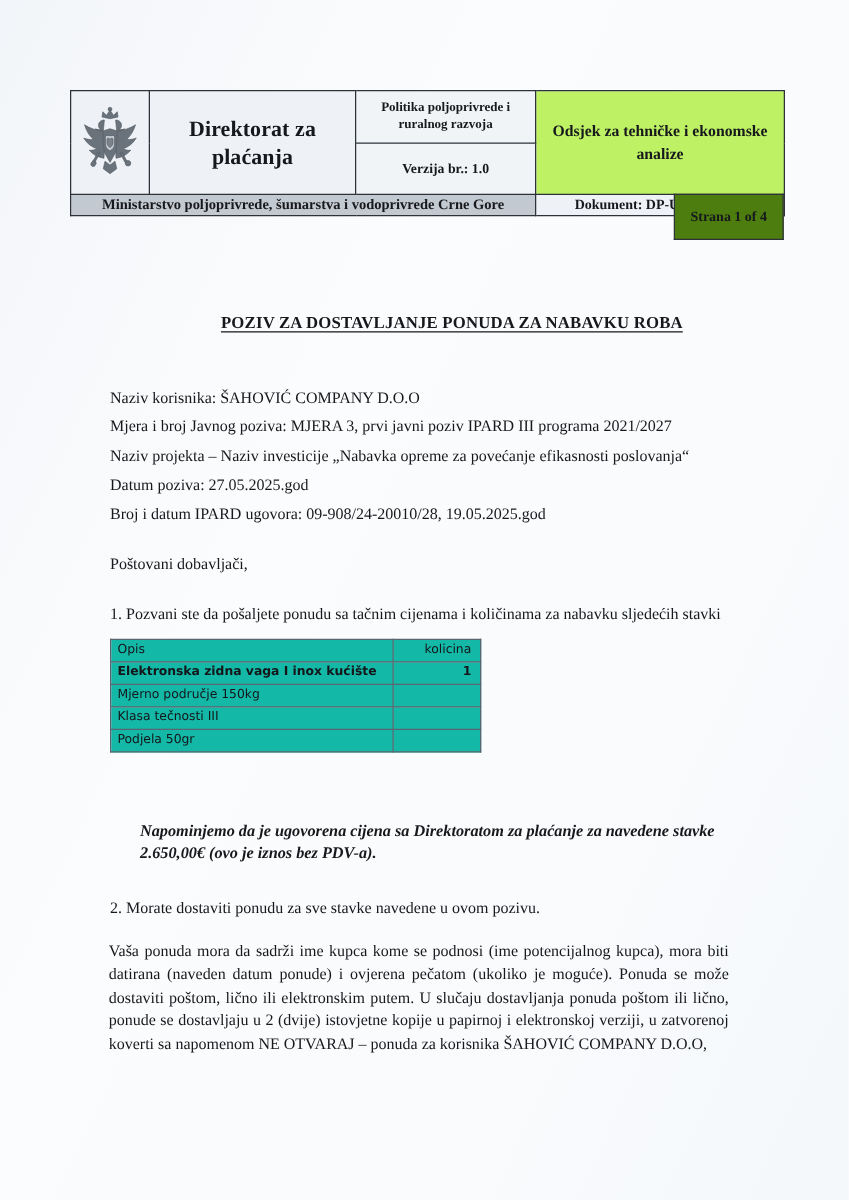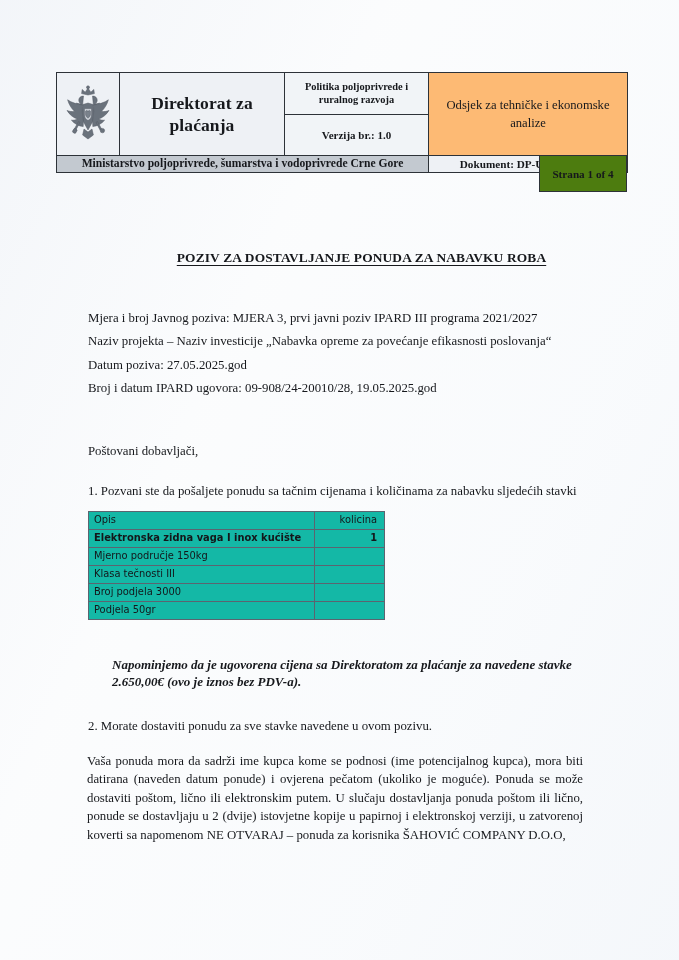--- a/index.html
+++ b/index.html
@@ -77,22 +77,22 @@
   }
   .cell-version {
     background: #f1f4f7;
     font-weight: bold;
     font-size: 11px;
     padding: 8px 4px 9px 4px;
     height: 26px;
   }
   .cell-dept {
     width: 198px;
-    background: #fdba74;
-    font-weight: normal;
+    background: #bef264;
+    font-weight: bold;
     font-size: 12.6px;
     line-height: 1.45;
     padding: 4px 8px;
   }
   .cell-ministry {
     background: #c3c9d0;
     font-weight: bold;
     font-size: 11.6px;
     line-height: 1.35;
     padding: 7px 10px 8px 10px;
@@ -278,20 +278,21 @@
     <tbody>
         <tr>
       <td class="cell-pageno" style="height:35px;">Strana 1 of 4</td>
     </tr>
   </tbody>
     </table>
 
   <div class="doc-title">POZIV ZA DOSTAVLJANJE PONUDA ZA NABAVKU ROBA</div>
 
   <div class="body-block">
+    <p class="info-line">Naziv korisnika: ŠAHOVIĆ COMPANY D.O.O</p>
     <p class="info-line">Mjera i broj Javnog poziva: MJERA 3, prvi javni poziv IPARD III programa 2021/2027</p>
     <p class="info-line">Naziv projekta – Naziv investicije „Nabavka opreme za povećanje efikasnosti poslovanja“</p>
     <p class="info-line">Datum poziva: 27.05.2025.god</p>
     <p class="info-line">Broj i datum IPARD ugovora: 09-908/24-20010/28, 19.05.2025.god</p>
   </div>
 
   <div class="salutation">Poštovani dobavljači,</div>
 
   <div class="numbered-1">1.  Pozvani ste da pošaljete ponudu sa tačnim cijenama i količinama za nabavku sljedećih stavki</div>
 
@@ -309,24 +310,20 @@
       </tr>
       <tr>
         <td>Mjerno područje 150kg</td>
         <td class="col-qty"></td>
       </tr>
       <tr>
         <td>Klasa tečnosti III</td>
         <td class="col-qty"></td>
       </tr>
       <tr>
-        <td>Broj podjela 3000</td>
-        <td class="col-qty"></td>
-      </tr>
-      <tr>
         <td>Podjela 50gr</td>
         <td class="col-qty"></td>
       </tr>
     </tbody>
   </table>
 
   <div class="note">Napominjemo da je ugovorena cijena sa Direktoratom za plaćanje za navedene stavke 2.650,00€ (ovo je iznos bez PDV-a).</div>
 
   <div class="numbered-2">2.  Morate dostaviti ponudu za sve stavke navedene u ovom pozivu.</div>
 

